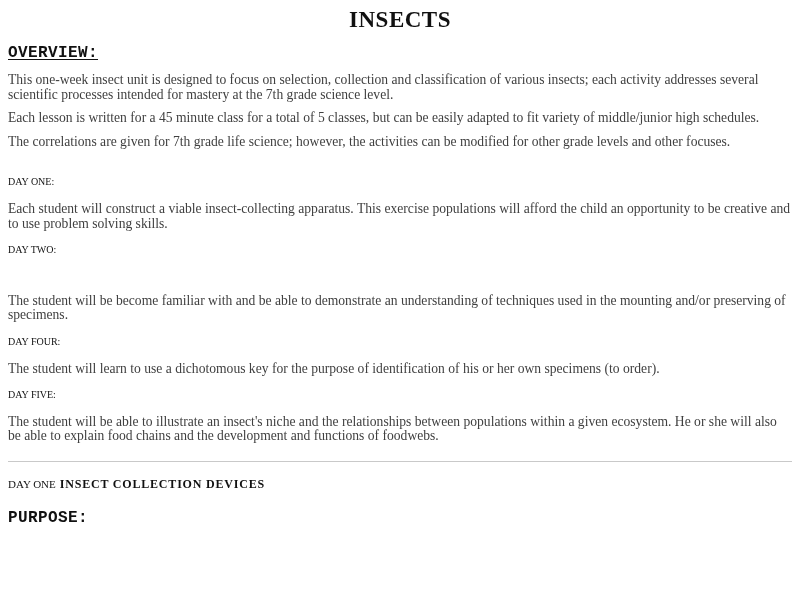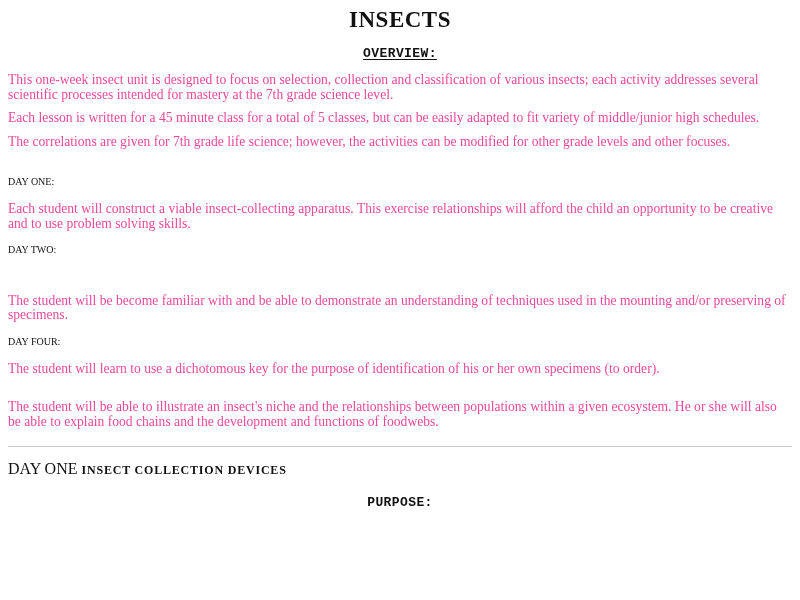--- a/index.html
+++ b/index.html
@@ -30,39 +30,38 @@
     line-height: 28px;
     text-align: center;
     margin: 2px 0 0 0;
     letter-spacing: 0.5px;
   }
 
   
   .mono-head {
     font-family: "Liberation Mono", "DejaVu Sans Mono", monospace;
     font-weight: bold;
-    font-size: 13px;
+    font-size: 16px;
     line-height: 15px;
     letter-spacing: 0.4px;
     margin: 0;
-    text-align: center;
   }
   .mono-head.underlined {
     text-decoration: underline;
     text-underline-offset: 2px;
   }
 
   
   .para {
     font-family: "Liberation Serif", "DejaVu Serif", serif;
     font-size: 13.6px;
     line-height: 14.6px;
     margin: 0;
     text-align: left;
-    color: #ec4899;
+    color: #404040;
   }
 
   
   .day-head {
     font-family: "Liberation Serif", "DejaVu Serif", serif;
     font-size: 10px;
     line-height: 14.6px;
     font-weight: normal;
     margin: 0;
   }
@@ -82,21 +81,21 @@
     height: 0;
   }
 
   
   .lesson-head {
     margin: 0;
     white-space: nowrap;
   }
   .lesson-head .lh-day {
     font-family: "Liberation Serif", "DejaVu Serif", serif;
-    font-size: 16px;
+    font-size: 11px;
     line-height: 19px;
     font-weight: normal;
   }
   .lesson-head .lh-title {
     font-family: Liberation Serif, serif;
     font-weight: bold;
     font-size: 12px;
     letter-spacing: 0.8px;
     margin-left: 4px;
   }
@@ -121,40 +120,41 @@
   <p class="para">Each lesson is written for a 45 minute class for a total of 5 classes, but can be easily adapted to fit variety of middle/junior high schedules.</p>
 
   <div class="sp-sm"></div>
 
   <p class="para">The correlations are given for 7th grade life science; however, the activities can be modified for other grade levels and other focuses.</p>
 
   <div class="sp-lg"></div>
 
   <p class="day-head">DAY ONE:</p>
   <div class="sp-md"></div>
-  <p class="para">Each student will construct a viable insect-collecting apparatus. This exercise relationships will afford the child an opportunity to be creative and to use problem solving skills.</p>
+  <p class="para">Each student will construct a viable insect-collecting apparatus. This exercise populations will afford the child an opportunity to be creative and to use problem solving skills.</p>
 
   <div class="sp-md"></div>
 
   <p class="day-head">DAY TWO:</p>
   <div class="sp-md"></div>
 
   <div class="sp-md"></div>
 
   <div class="sp-md"></div>
   <p class="para">The student will be become familiar with and be able to demonstrate an understanding of techniques used in the mounting and/or preserving of specimens.</p>
 
   <div class="sp-md"></div>
 
   <p class="day-head">DAY FOUR:</p>
   <div class="sp-md"></div>
   <p class="para">The student will learn to use a dichotomous key for the purpose of identification of his or her own specimens (to order).</p>
 
   <div class="sp-md"></div>
 
+  <p class="day-head">DAY FIVE:</p>
   <div class="sp-md"></div>
   <p class="para">The student will be able to illustrate an insect's niche and the relationships between populations within a given ecosystem. He or she will also be able to explain food chains and the development and functions of foodwebs.</p>
 
   <div class="sp-xl"></div>
 
   <hr class="rule">
 
   <div class="sp-md"></div>
 
   <p class="lesson-head">

